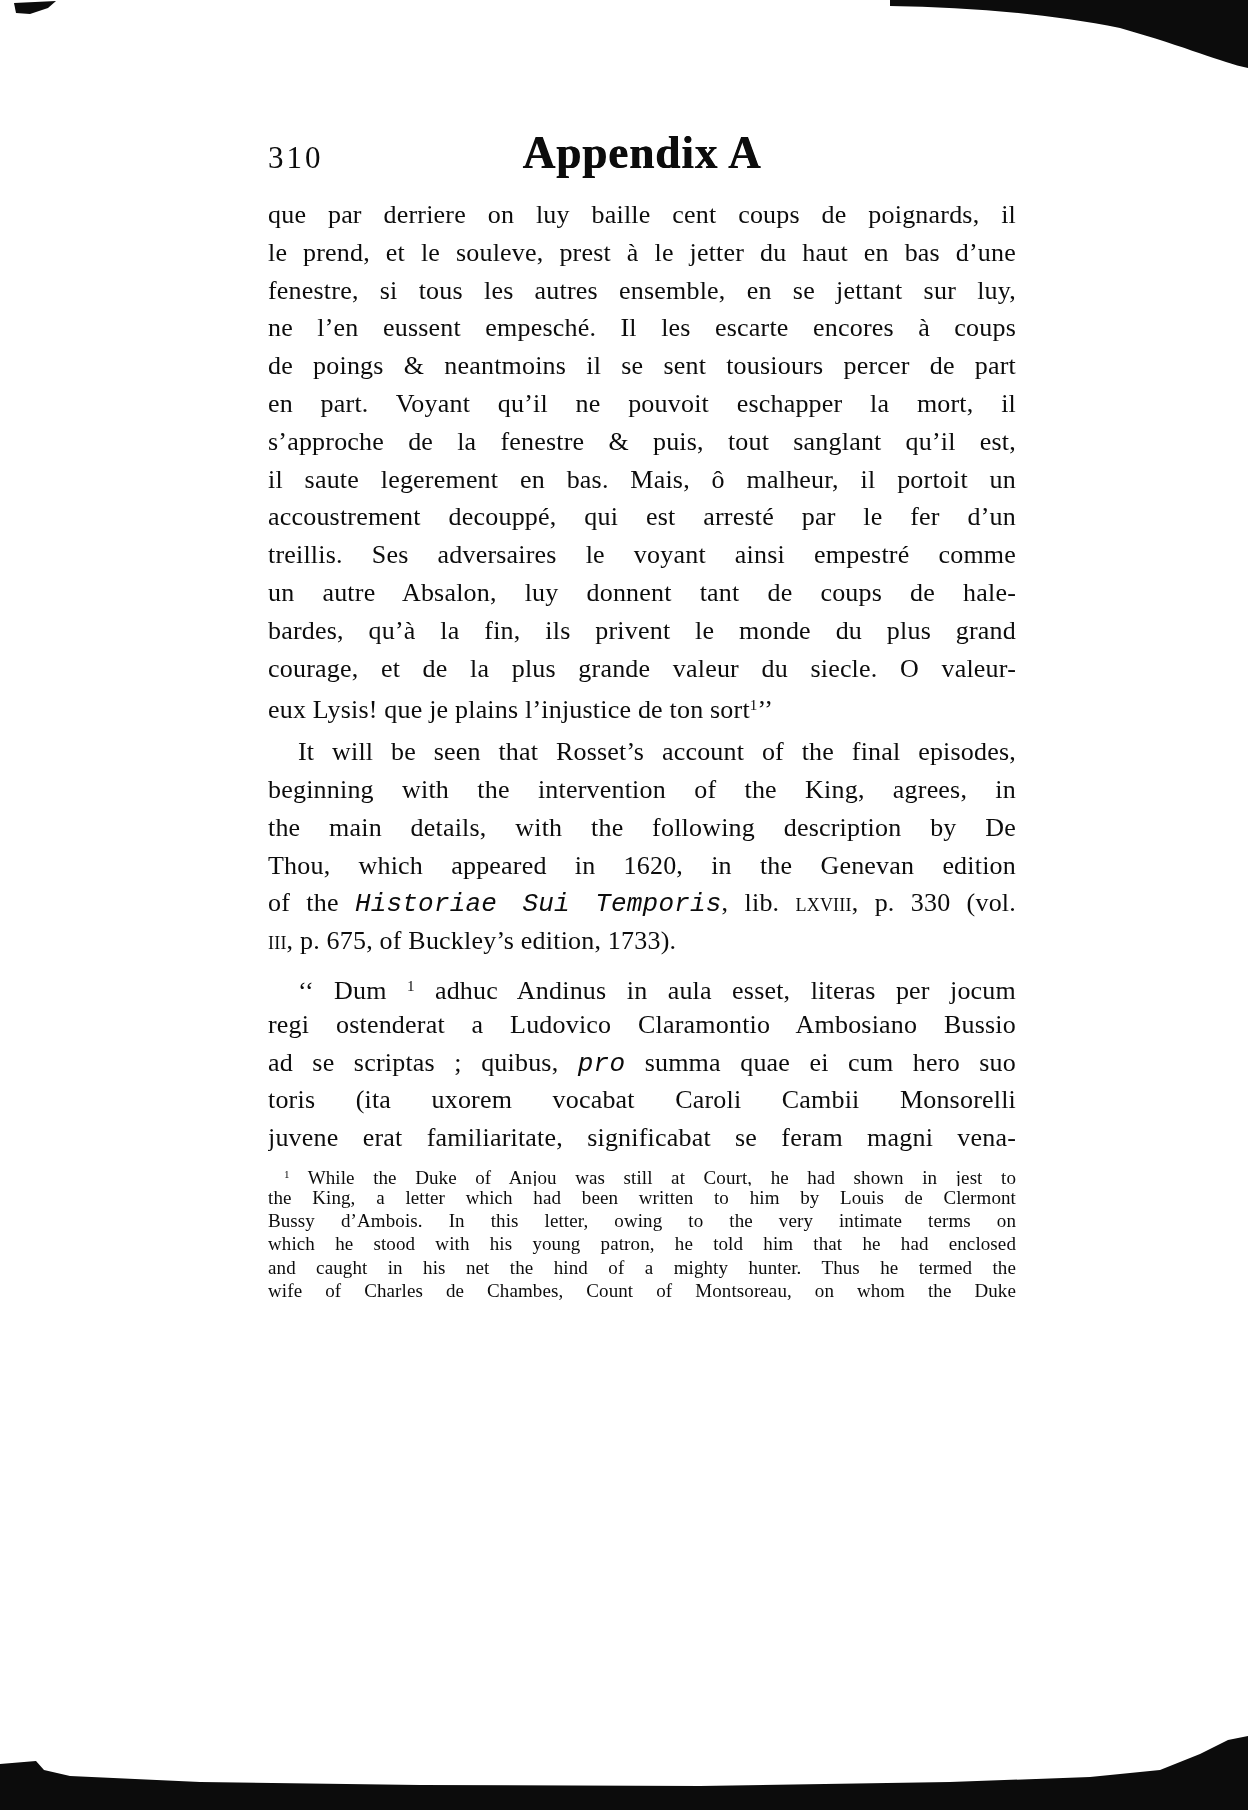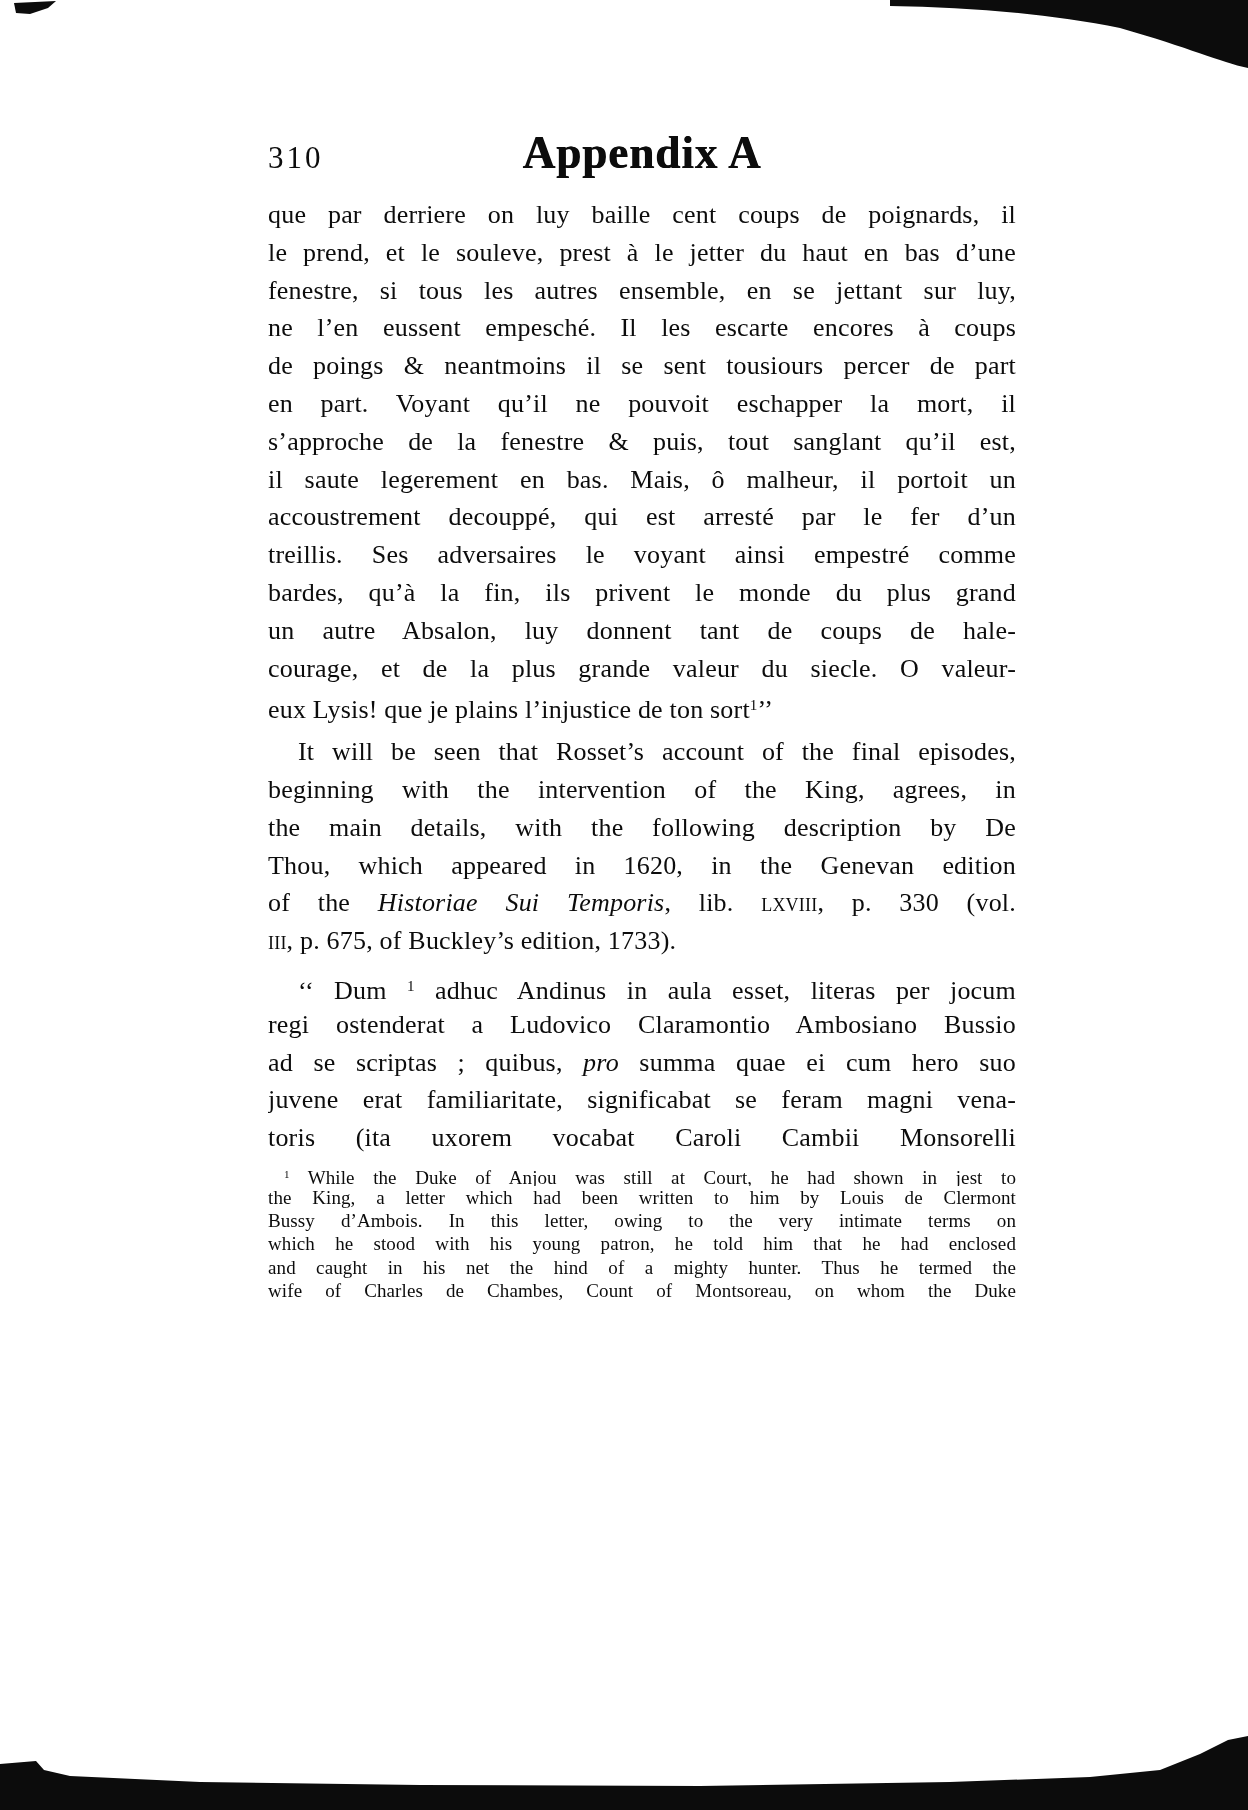--- a/index.html
+++ b/index.html
@@ -49,21 +49,21 @@
     text-align:justify;
     text-align-last:justify;
     height:37.8px;
     overflow:hidden;
     white-space:normal;
   }
   .footnote .line{height:23.2px;}
   .line.short{text-align-last:left;}
   .para.ind .line:first-child{text-indent:30px;}
   .para.ind-sm .line:first-child{text-indent:16px;}
-  .i{font-style:italic;}
+  .i{font-style:italic;font-family:Liberation Mono, monospace;}
   .sc{font-variant:small-caps;margin-top:25px;}
   .sup{font-size:58%;vertical-align:0.5em;letter-spacing:0;}
 </style>
 </head>
 <body>
 
 <div class="page">
 
   <div class="artifact" style="left:12px;top:1px;">
     <svg width="46" height="18" viewBox="0 0 46 18" xmlns="http://www.w3.org/2000/svg">
@@ -87,39 +87,39 @@
         <div class="line"><span>que par derriere on luy baille cent coups de poignards, il</span></div>
         <div class="line"><span>le prend, et le souleve, prest à le jetter du haut en bas d’une</span></div>
         <div class="line"><span>fenestre, si tous les autres ensemble, en se jettant sur luy,</span></div>
         <div class="line"><span>ne l’en eussent empesché.  Il les escarte encores à coups</span></div>
         <div class="line"><span>de poings &amp; neantmoins il se sent tousiours percer de part</span></div>
         <div class="line"><span>en part.  Voyant qu’il ne pouvoit eschapper la mort, il</span></div>
         <div class="line"><span>s’approche de la fenestre &amp; puis, tout sanglant qu’il est,</span></div>
         <div class="line"><span>il saute legerement en bas.  Mais, ô malheur, il portoit un</span></div>
         <div class="line"><span>accoustrement decouppé, qui est arresté par le fer d’un</span></div>
         <div class="line"><span>treillis.  Ses adversaires le voyant ainsi empestré comme</span></div>
+        <div class="line"><span>un autre Absalon, luy donnent tant de coups de hale-</span></div>
         <div class="line"><span>bardes, qu’à la fin, ils privent le monde du plus grand</span></div>
-        <div class="line"><span>un autre Absalon, luy donnent tant de coups de hale-</span></div>
         <div class="line"><span>courage, et de la plus grande valeur du siecle.  O valeur-</span></div>
         <div class="line short"><span>eux Lysis!  que je plains l’injustice de ton sort</span><span class="sup">1</span><span>’’</span></div>
       </div>
       <div class="para ind m8">
         <div class="line"><span>It will be seen that Rosset’s account of the final episodes,</span></div>
         <div class="line"><span>beginning with the intervention of the King, agrees, in</span></div>
         <div class="line"><span>the main details, with the following description by De</span></div>
         <div class="line"><span>Thou, which appeared in 1620, in the Genevan edition</span></div>
         <div class="line"><span>of the </span><span class="i">Historiae Sui Temporis</span><span>, lib. </span><span class="sc">lxviii</span><span>, p. 330 (vol.</span></div>
         <div class="line short"><span class="sc">iii</span><span>, p. 675, of Buckley’s edition, 1733).</span></div>
       </div>
       <div class="para ind m6">
         <div class="line"><span>‘‘ Dum </span><span class="sup">1</span><span> adhuc Andinus in aula esset, literas per jocum</span></div>
         <div class="line"><span>regi ostenderat a Ludovico Claramontio Ambosiano Bussio</span></div>
         <div class="line"><span>ad se scriptas ;  quibus, </span><span class="i">pro</span><span> summa quae ei cum hero suo</span></div>
+        <div class="line"><span>toris (ita uxorem vocabat Caroli Cambii Monsorelli</span></div>
         <div class="line"><span>juvene erat familiaritate, significabat se feram magni vena-</span></div>
-        <div class="line"><span>toris (ita uxorem vocabat Caroli Cambii Monsorelli</span></div>
       </div>
       <div class="para footnote ind-sm">
         <div class="line"><span class="sup">1</span><span> While the Duke of Anjou was still at Court, he had shown in jest to</span></div>
         <div class="line"><span>the King, a letter which had been written to him by Louis de Clermont</span></div>
         <div class="line"><span>Bussy d’Ambois.  In this letter, owing to the very intimate terms on</span></div>
         <div class="line"><span>which he stood with his young patron, he told him that he had enclosed</span></div>
         <div class="line"><span>and caught in his net the hind of a mighty hunter.  Thus he termed the</span></div>
         <div class="line"><span>wife of Charles de Chambes, Count of Montsoreau, on whom the Duke</span></div>
       </div>
     </div>

